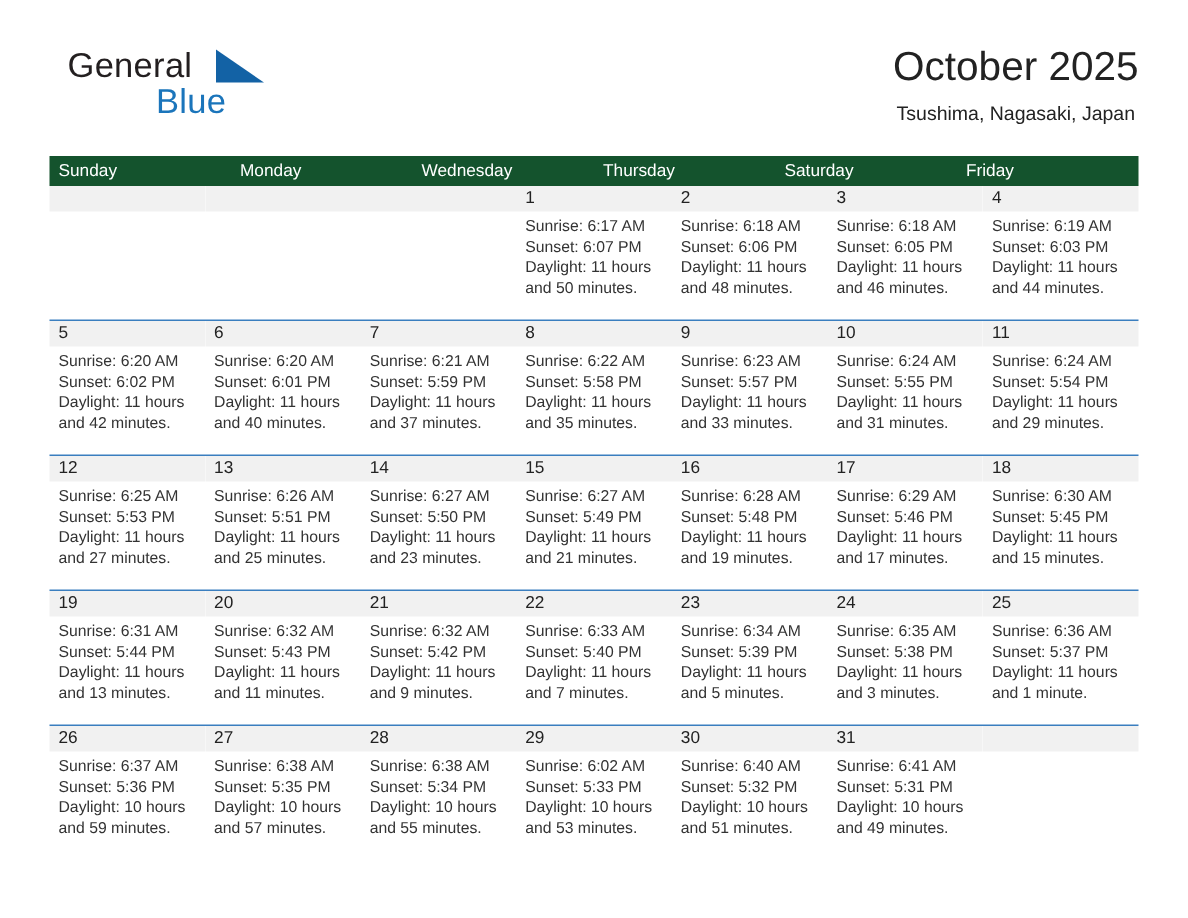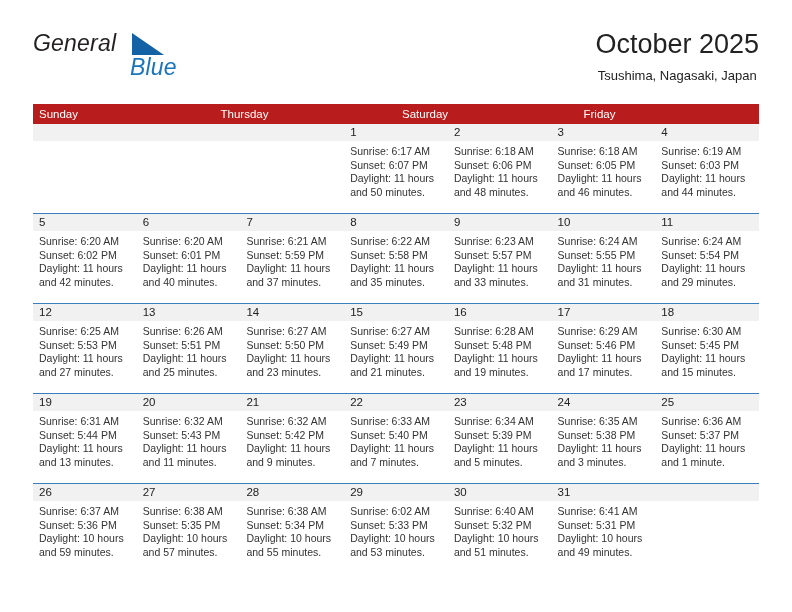--- a/index.html
+++ b/index.html
@@ -24,44 +24,42 @@
   
   .header {
     position: absolute;
     left: 33px;
     top: 28px;
     right: 33px;
     height: 68px;
   }
   .brand {
     position: absolute;
-    left: 0;
+    left: 12px;
     top: 0;
     width: 230px;
     height: 62px;
-    font-style: italic;
   }
   .brand-general {
     position: absolute;
     left: 0;
     top: 2px;
     font-size: 23px;
     letter-spacing: .2px;
     color: #231f20;
     font-family: "Liberation Sans", sans-serif;
   }
   .brand-blue {
     position: absolute;
     left: 59px;
     top: 26px;
     font-size: 23px;
     letter-spacing: .2px;
     color: #1b75bb;
     font-family: "Liberation Sans", sans-serif;
-    margin-left: 38px;
   }
   .brand-triangle {
     position: absolute;
     left: 99px;
     top: 5px;
     width: 0;
     height: 0;
     border-left: 32px solid #1362a5;
     border-top: 22px solid transparent;
   }
@@ -88,21 +86,21 @@
 
   
   .calendar {
     position: absolute;
     left: 33px;
     top: 104px;
     width: 726px;
   }
   .dow-row {
     display: flex;
-    background: #b91c1c;
+    background: #14532d;
     height: 20px;
   }
   .dow {
     flex: 1 1 0;
     color: #ffffff;
     font-size: 11.5px;
     line-height: 20px;
     padding-left: 6px;
     box-sizing: border-box;
     white-space: nowrap;
@@ -164,20 +162,22 @@
     <div class="title-block">
       <div class="cal-title">October 2025</div>
       <div class="cal-subtitle">Tsushima, Nagasaki, Japan</div>
     </div>
 
   </div>
 
   <div class="calendar">
     <div class="dow-row">
       <div class="dow">Sunday</div>
+      <div class="dow">Monday</div>
+      <div class="dow">Wednesday</div>
       <div class="dow">Thursday</div>
       <div class="dow">Saturday</div>
       <div class="dow">Friday</div>
     </div>
     <div id="weeks-container">
         <div class="week">
           <div class="week-cells">
             <div class="cell empty">
               <div class="cell-date"></div>
             </div>

